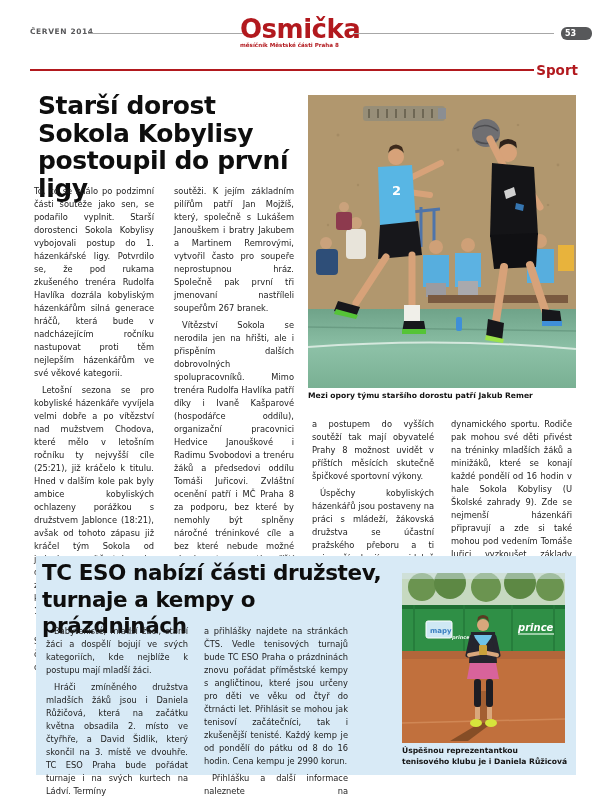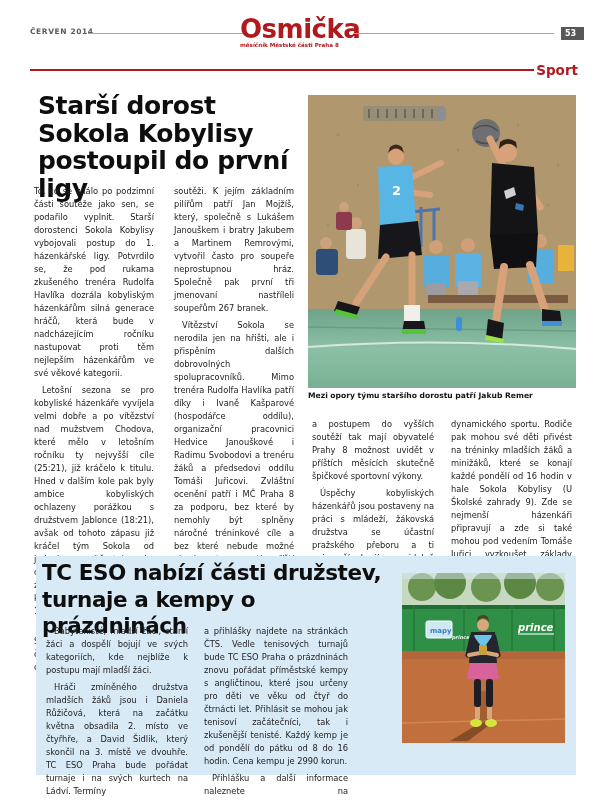--- a/index.html
+++ b/index.html
@@ -9,21 +9,21 @@
   
   .issue{position:absolute;left:30px;top:27px;font-size:7.5px;font-weight:bold;
          color:#5a5a5c;letter-spacing:.6px;}
   .hline{position:absolute;top:33px;height:1px;background:#a7a7a7;}
   .hline.l1{left:88px;width:158px;}
   .hline.l2{left:354px;width:200px;}
   .masthead{position:absolute;left:240px;top:16px;width:120px;}
   .masthead .mtitle{font-size:26px;font-weight:bold;color:#b2191e;letter-spacing:-.5px;line-height:26px;}
   .masthead .msub{font-size:5.6px;font-weight:bold;color:#b2191e;margin-top:0px;}
   .page-badge{position:absolute;left:561px;top:27px;background:#57585a;color:#fff;
-              font-size:8px;font-weight:bold;padding:2px 8px 2px 4px;line-height:9px;}
+              font-size:8px;font-weight:bold;padding:2px 16px 2px 4px;line-height:9px;border-radius:6px;}
   .section-rule{position:absolute;left:30px;top:69px;width:504px;height:2px;background:#b2191e;}
   .section-label{position:absolute;right:22px;top:62px;font-size:13.5px;font-weight:bold;color:#b2191e;}
 
   
   .headline1{position:absolute;left:30px;top:84px;width:275px;font-size:25px;line-height:27.5px;
              font-weight:bold;color:#0e0e0e;letter-spacing:-.4px;}
   .col{position:absolute;font-size:8.3px;line-height:13px;text-align:justify;color:#222;}
   .col p{margin:4px;}
   .col p.ind{text-indent:8px;}
   .c1{left:30px;top:181px;width:128px;}
@@ -250,14 +250,18 @@
       <rect x="77" y="72" width="8" height="10" rx="1" fill="#c9a13b"></rect>
       <path d="M68 90 L94 90 L97 106 L65 106 Z" fill="#d8639b"></path>
       <rect x="72" y="106" width="7" height="28" rx="3" fill="#1d1d24"></rect>
       <rect x="84" y="106" width="7" height="28" rx="3" fill="#1d1d24"></rect>
       <rect x="73" y="134" width="5" height="12" fill="#d9a77c"></rect>
       <rect x="85" y="134" width="5" height="12" fill="#d9a77c"></rect>
       <ellipse cx="74" cy="150" rx="6" ry="4" fill="#d6e53c"></ellipse>
       <ellipse cx="89" cy="150" rx="6" ry="4" fill="#d6e53c"></ellipse>
     </g>
   </svg>
+  <div class="caption2">
+    <span>Úspěšnou reprezentantkou</span><br>
+    <span>tenisového klubu je i Daniela Růžicová</span>
+  </div>
 
 </div>
 
 </body></html>

